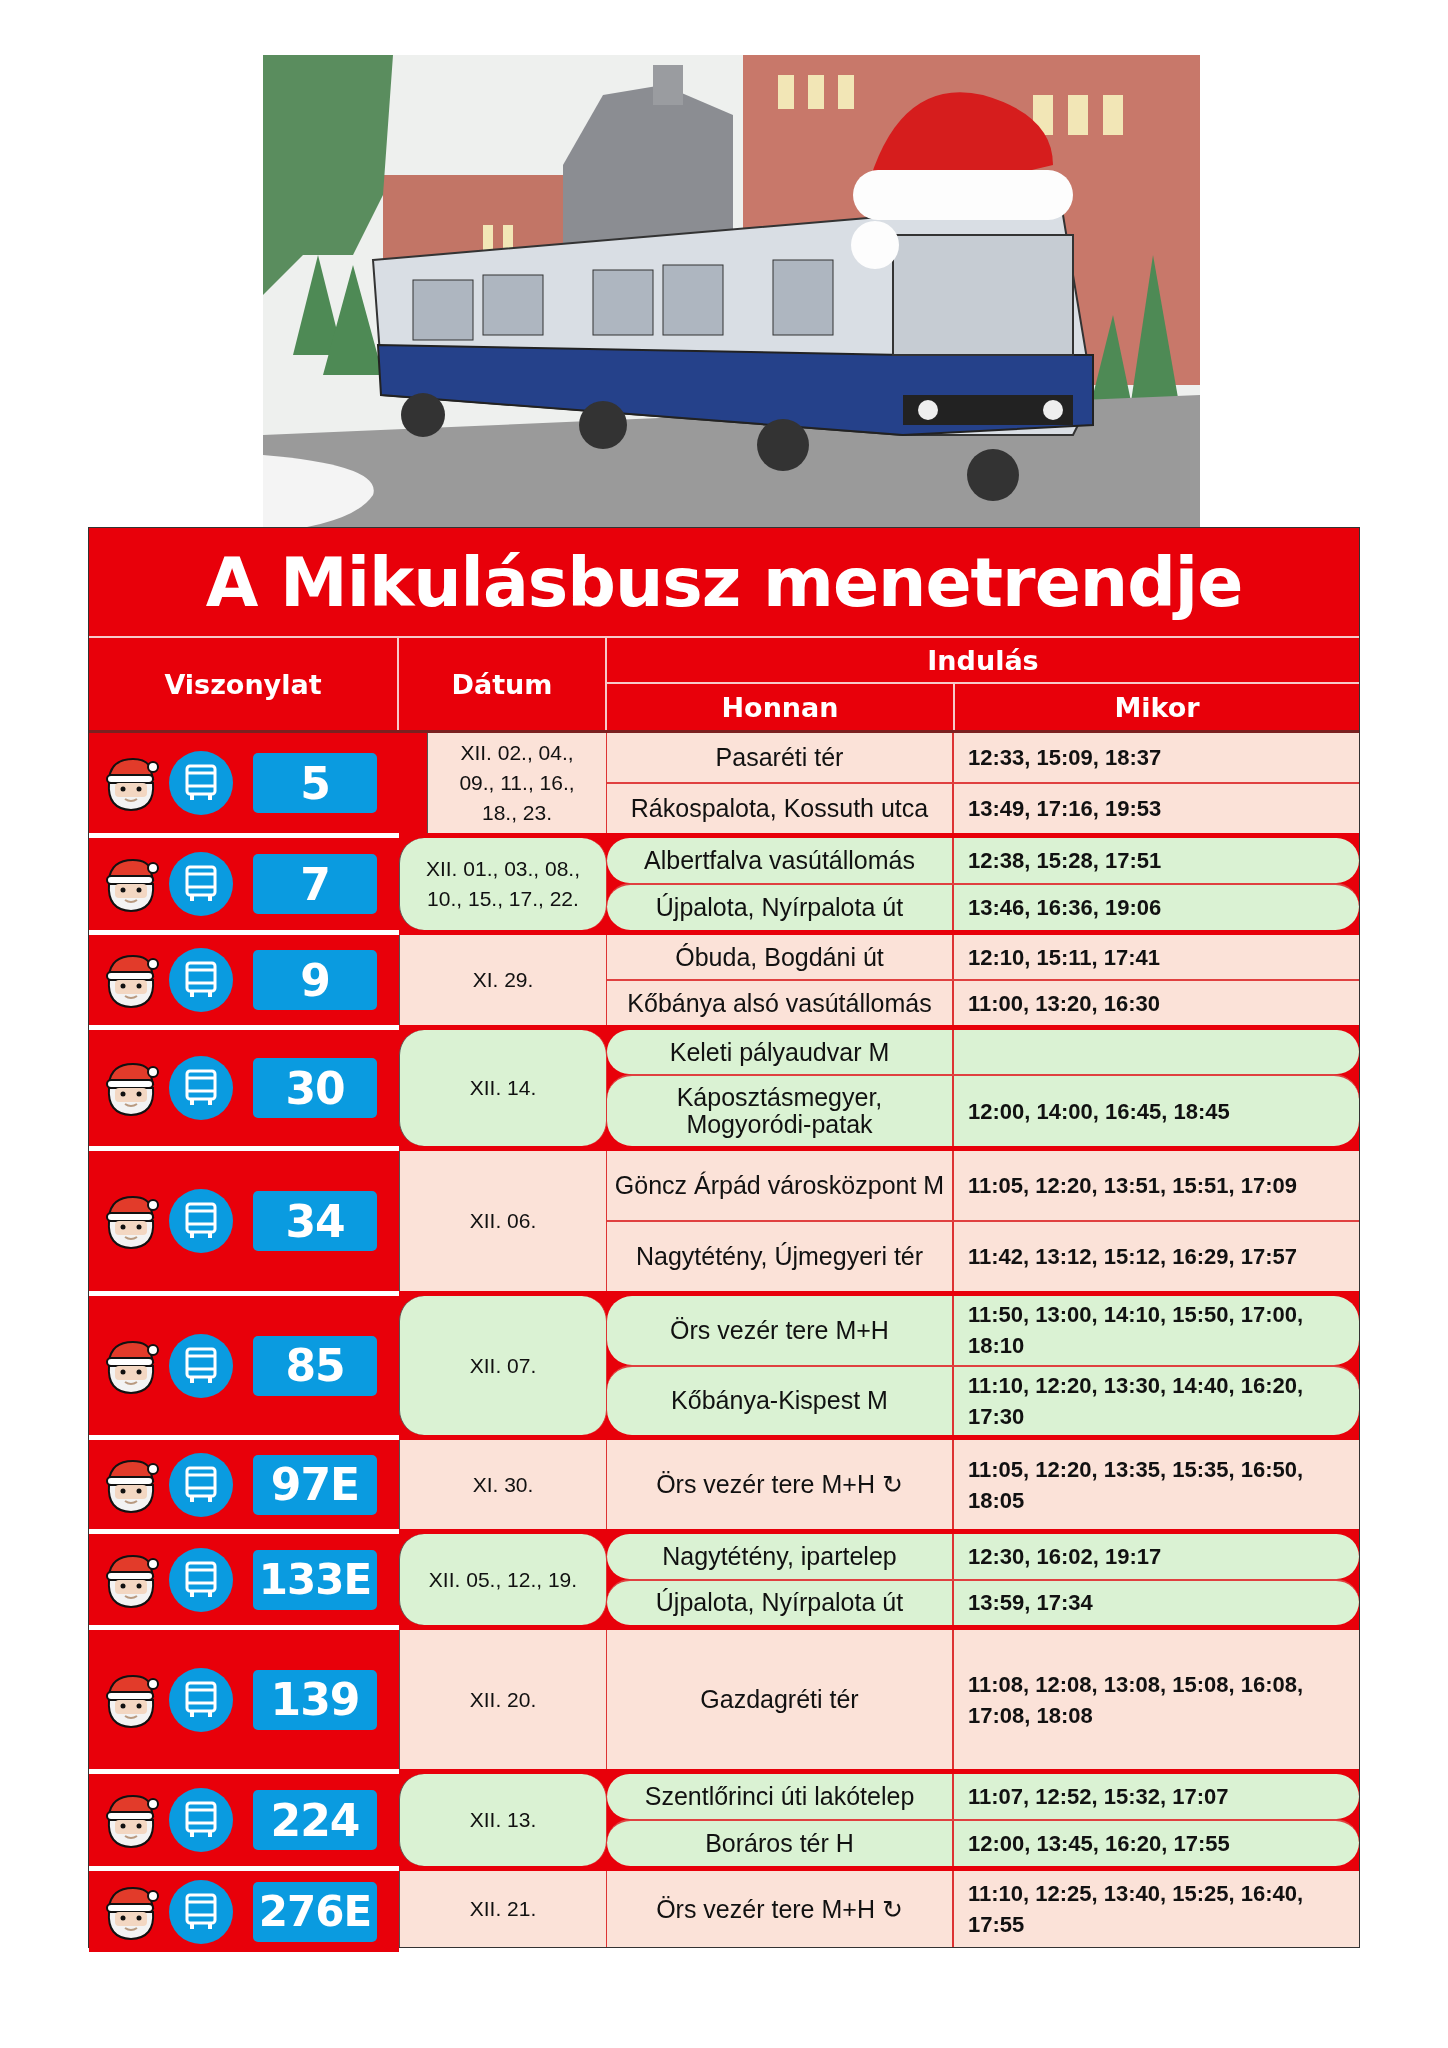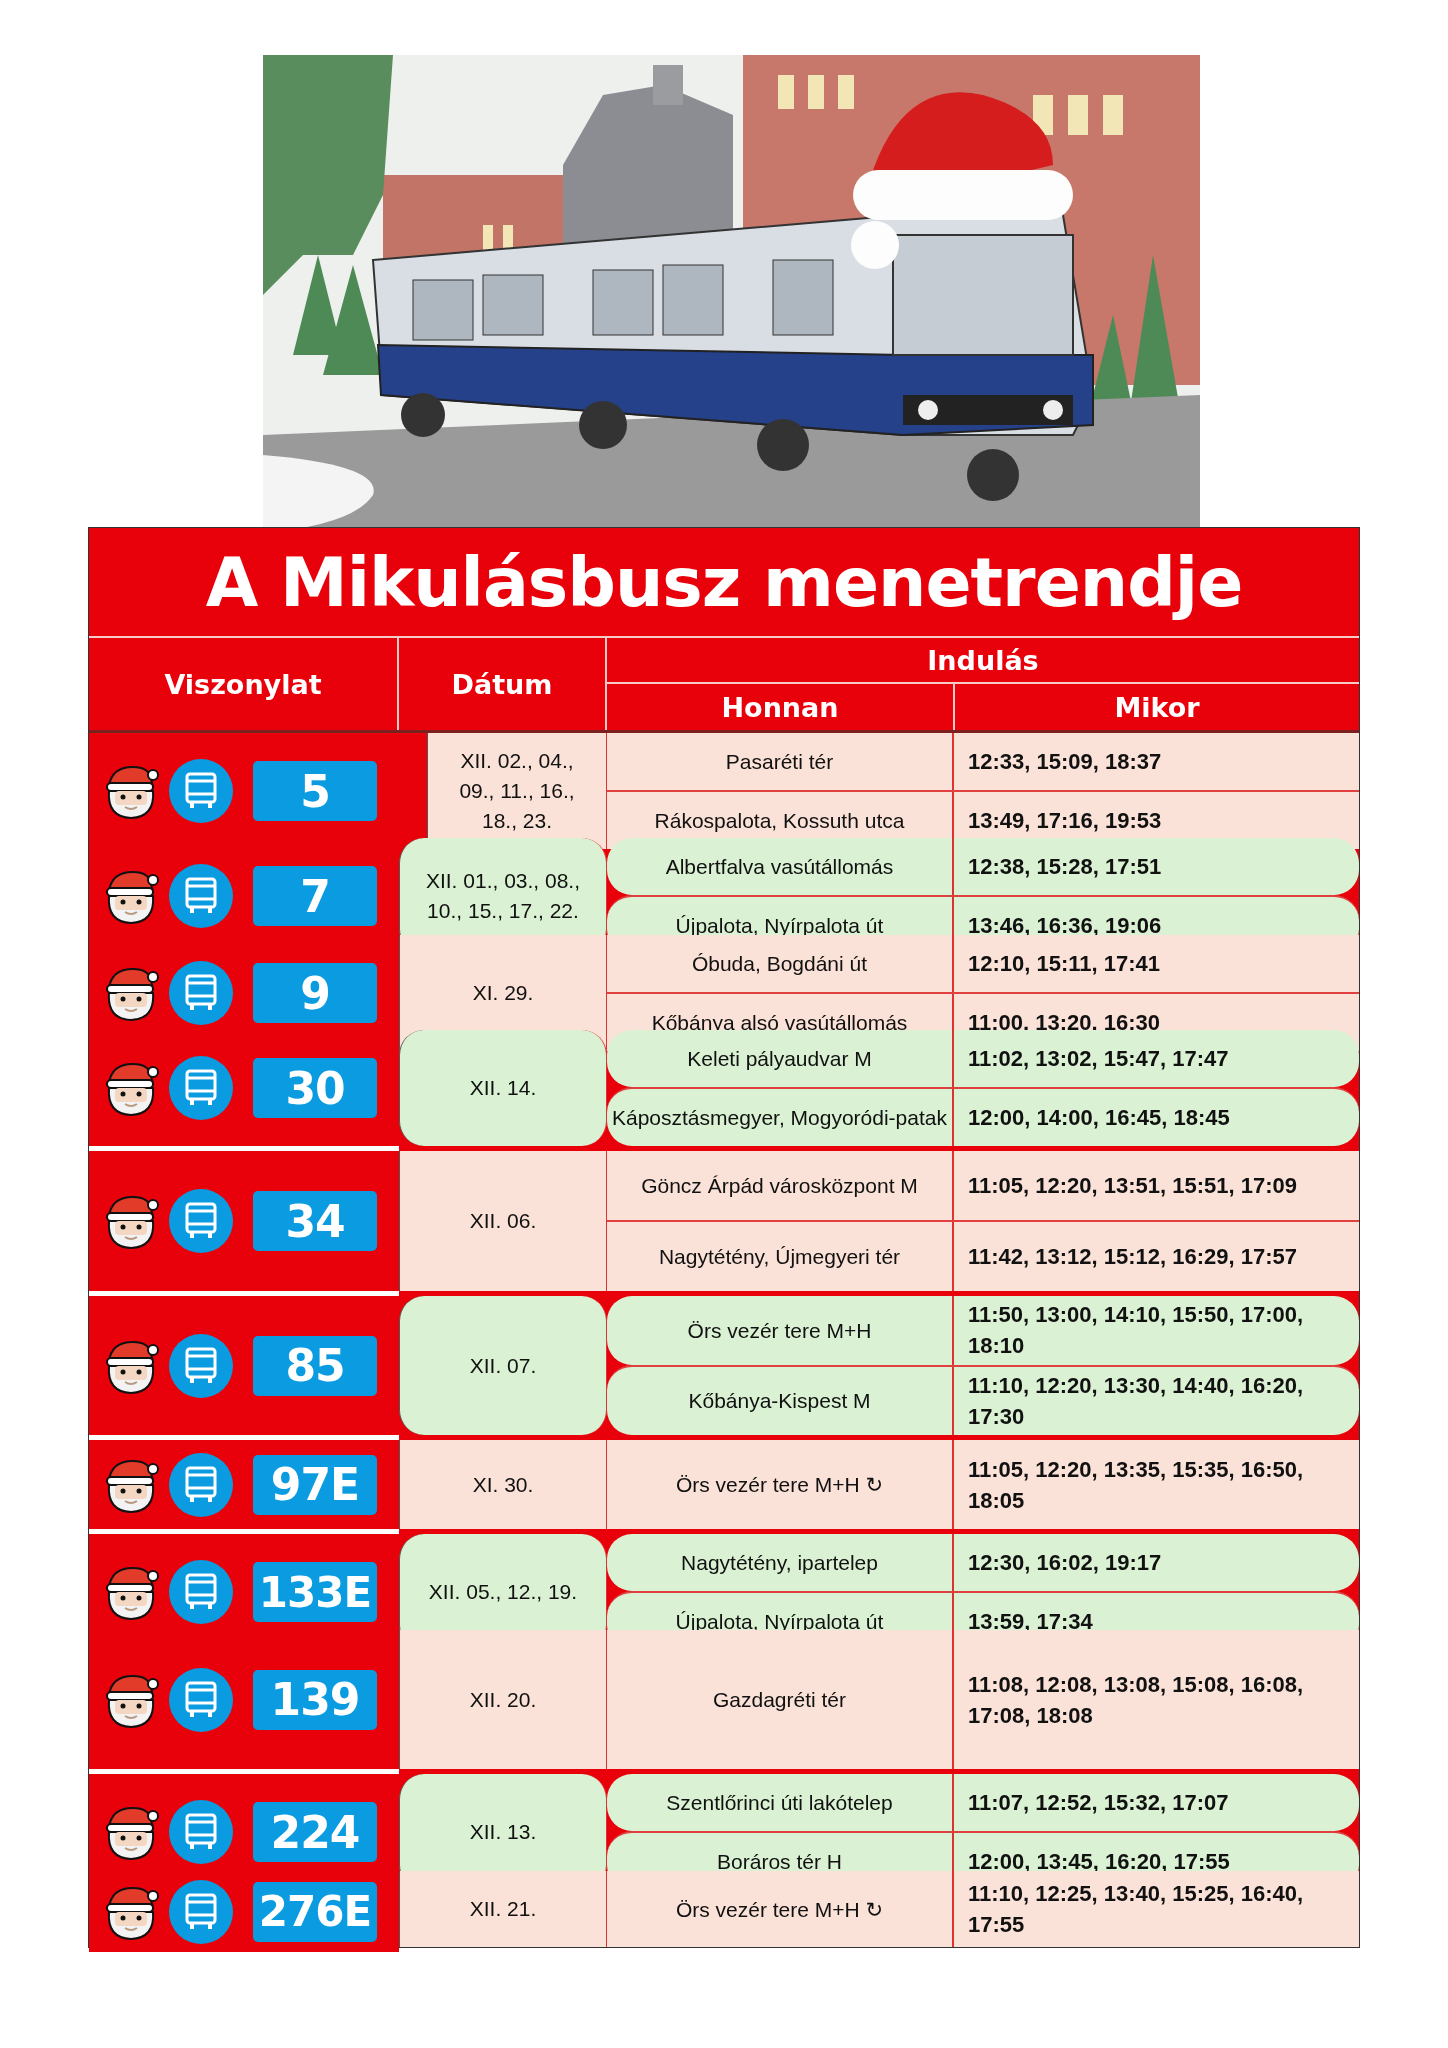--- a/index.html
+++ b/index.html
@@ -20,21 +20,21 @@
   .rows { border-top:3px solid #7a2020; }
   .route { display:grid; grid-template-columns:310px 208px 1fr; border-bottom:5px solid #e8000a; }
   .route .badge-cell { background:#e8000a; display:flex; align-items:center; padding-left:12px; gap:8px; border-bottom:5px solid #fff; margin-bottom:-5px; }
   .santa { width:60px; height:60px; }
   .bus-circle { width:64px; height:64px; border-radius:50%; background:#0a9be0; display:flex; align-items:center; justify-content:center; }
   .num { width:124px; height:60px; background:#0a9be0; border-radius:5px; color:#fff; display:flex; align-items:center; justify-content:center; font-family:"DejaVu Sans", sans-serif; font-weight:bold; font-size:44px; margin-left:12px; letter-spacing:-1px; }
   .date { display:flex; align-items:center; justify-content:center; text-align:center; color:#111; font-size:21px; line-height:30px; border-left:1px solid #555; border-right:1px solid #d33; }
   .stops { display:flex; flex-direction:column; }
   .stop { display:grid; grid-template-columns:347px 1fr; flex:1; }
   .stop + .stop { border-top:2px solid #e04040; }
-  .from { display:flex; align-items:center; justify-content:center; text-align:center; font-size:21px; line-height:27px; color:#111; border-right:2px solid #d33; padding:15px 4px; }
+  .from { display:flex; align-items:center; justify-content:center; text-align:center; font-size:25px; line-height:27px; color:#111; border-right:2px solid #d33; padding:8px 4px; }
   .times { display:flex; align-items:center; padding-left:14px; font-weight:bold; font-size:22px; line-height:31px; color:#111; }
   .pink { background:#fbe2d8; }
   .green { background:#daf2d3;border-radius:25px; }
 </style>
 </head>
 <body>
 
 <div class="illustration">
   <svg width="937" height="478" viewBox="0 0 937 478">
     <rect width="937" height="478" fill="#eef0ee"></rect>
@@ -226,21 +226,20 @@
           <rect x="6" y="30" width="4" height="6" fill="#fff"></rect>
               <rect x="24" y="30" width="4" height="6" fill="#fff"></rect>
         </svg>
       </div>
       <div class="num">30</div>
     </div>
     <div class="date green">XII. 14.</div>
     <div class="stops">
           <div class="stop green">
             <div class="from">Keleti pályaudvar M</div>
-            <div class="times">11:02, 13:02, 15:47, 17:47</div>
           </div>
           <div class="stop green">
             <div class="from">Káposztásmegyer, Mogyoródi-patak</div>
             <div class="times">12:00, 14:00, 16:45, 18:45</div>
           </div>
         </div>
   </div>
       <div class="route" style="height: 140px;">
     <div class="badge-cell">
       <svg class="santa" viewBox="0 0 60 60">

